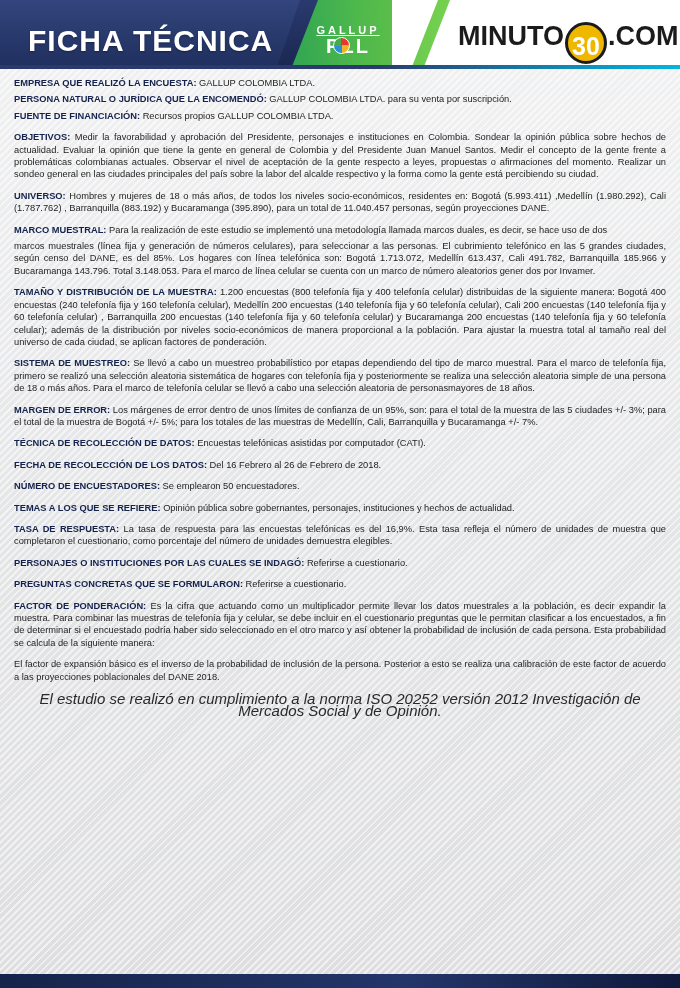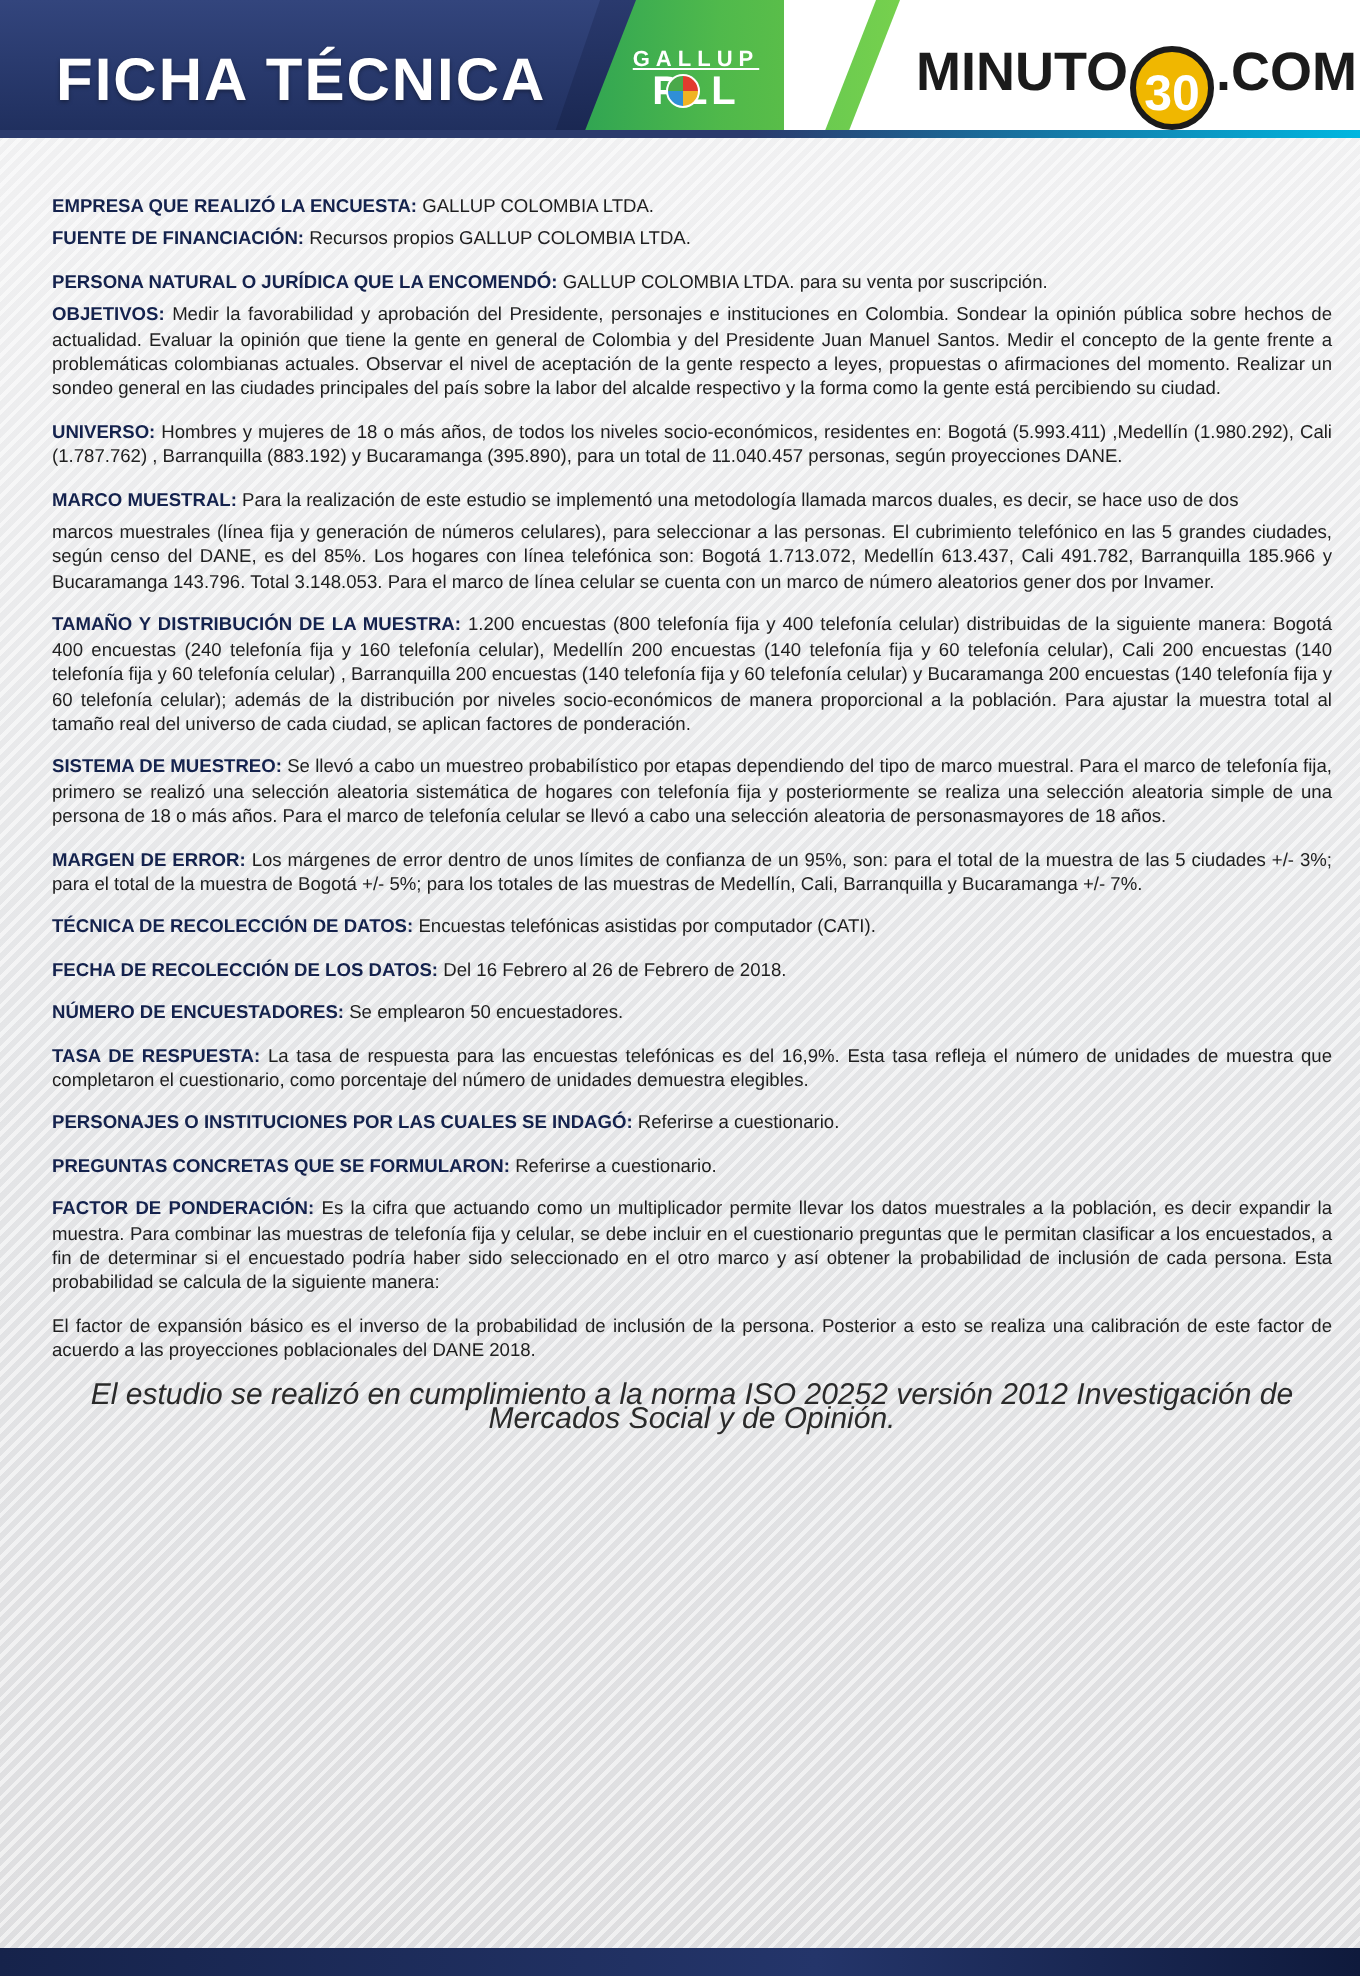--- a/index.html
+++ b/index.html
@@ -84,26 +84,25 @@
     text-align:center;vertical-align:-10px;font-weight:bold;
     border:3px solid #1b1b1b;box-sizing:border-box;
     margin:0 1px;
   }
   .hdr-rule{
     position:absolute;left:0;bottom:0;width:680px;height:4px;
     background:linear-gradient(90deg,#2b3a6c 0%,#2b3a6c 55%,#00b7e0 100%);
   }
   
   .content{
-    padding:28px 14px 0 14px;
+    padding:8px 14px 0 14px;
     font-size:9.3px;
     line-height:12.4px;
     text-align:justify;
     color:#1e1e1e;
-    margin-left:12px;
   }
   .blk{margin-bottom:9px;}
   .blk.tight{margin-bottom:4px;}
   .lbl{font-weight:bold;color:#14224d;}
   .foot{
     margin-top:10px;
     font-style:italic;
     font-size:15px;
     color:#2a2a2a;
     text-align:center;
@@ -139,28 +138,28 @@
 
     <div class="hdr-rule"></div>
   </div>
 
   <div class="content">
 
     <div class="blk tight">
       <span class="lbl">EMPRESA QUE REALIZÓ LA ENCUESTA:</span>
       <span>GALLUP COLOMBIA LTDA.</span>
     </div>
-    <div class="blk">
-      <span class="lbl">FUENTE DE FINANCIACIÓN:</span>
-      <span>Recursos propios GALLUP COLOMBIA LTDA.</span>
-    </div>
     <div class="blk tight">
       <span class="lbl">PERSONA NATURAL O JURÍDICA QUE LA ENCOMENDÓ:</span>
       <span>GALLUP COLOMBIA LTDA. para su venta por suscripción.</span>
     </div>
+    <div class="blk">
+      <span class="lbl">FUENTE DE FINANCIACIÓN:</span>
+      <span>Recursos propios GALLUP COLOMBIA LTDA.</span>
+    </div>
 
     <div class="blk">
       <span class="lbl">OBJETIVOS:</span>
       <span>Medir la favorabilidad y aprobación del Presidente, personajes e instituciones en Colombia. Sondear la opinión pública sobre hechos de actualidad. Evaluar la opinión que tiene la gente en general de Colombia y del Presidente Juan Manuel Santos. Medir el concepto de la gente frente a problemáticas colombianas actuales. Observar el nivel de aceptación de la gente respecto a leyes, propuestas o afirmaciones del momento. Realizar un sondeo general en las ciudades principales del país sobre la labor del alcalde respectivo y la forma como la gente está percibiendo su ciudad.</span>
     </div>
 
     <div class="blk">
       <span class="lbl">UNIVERSO:</span>
       <span>Hombres y mujeres de 18 o más años, de todos los niveles socio-económicos, residentes en: Bogotá (5.993.411) ,Medellín (1.980.292), Cali (1.787.762) , Barranquilla (883.192) y Bucaramanga (395.890), para un total de 11.040.457 personas, según proyecciones DANE.</span>
     </div>
@@ -197,20 +196,24 @@
       <span class="lbl">FECHA DE RECOLECCIÓN DE LOS DATOS:</span>
       <span>Del 16 Febrero al 26 de Febrero de 2018.</span>
     </div>
 
     <div class="blk">
       <span class="lbl">NÚMERO DE ENCUESTADORES:</span>
       <span>Se emplearon 50 encuestadores.</span>
     </div>
 
 
+    <div class="blk">
+      <span class="lbl">TEMAS A LOS QUE SE REFIERE:</span>
+      <span>Opinión pública sobre gobernantes, personajes, instituciones y hechos de actualidad.</span>
+    </div>
 
     <div class="blk">
       <span class="lbl">TASA DE RESPUESTA:</span>
       <span>La tasa de respuesta para las encuestas telefónicas es del 16,9%. Esta tasa refleja el número de unidades de muestra que completaron el cuestionario, como porcentaje del número de unidades demuestra elegibles.</span>
     </div>
 
     <div class="blk">
       <span class="lbl">PERSONAJES O INSTITUCIONES POR LAS CUALES SE INDAGÓ:</span>
       <span>Referirse a cuestionario.</span>
     </div>

